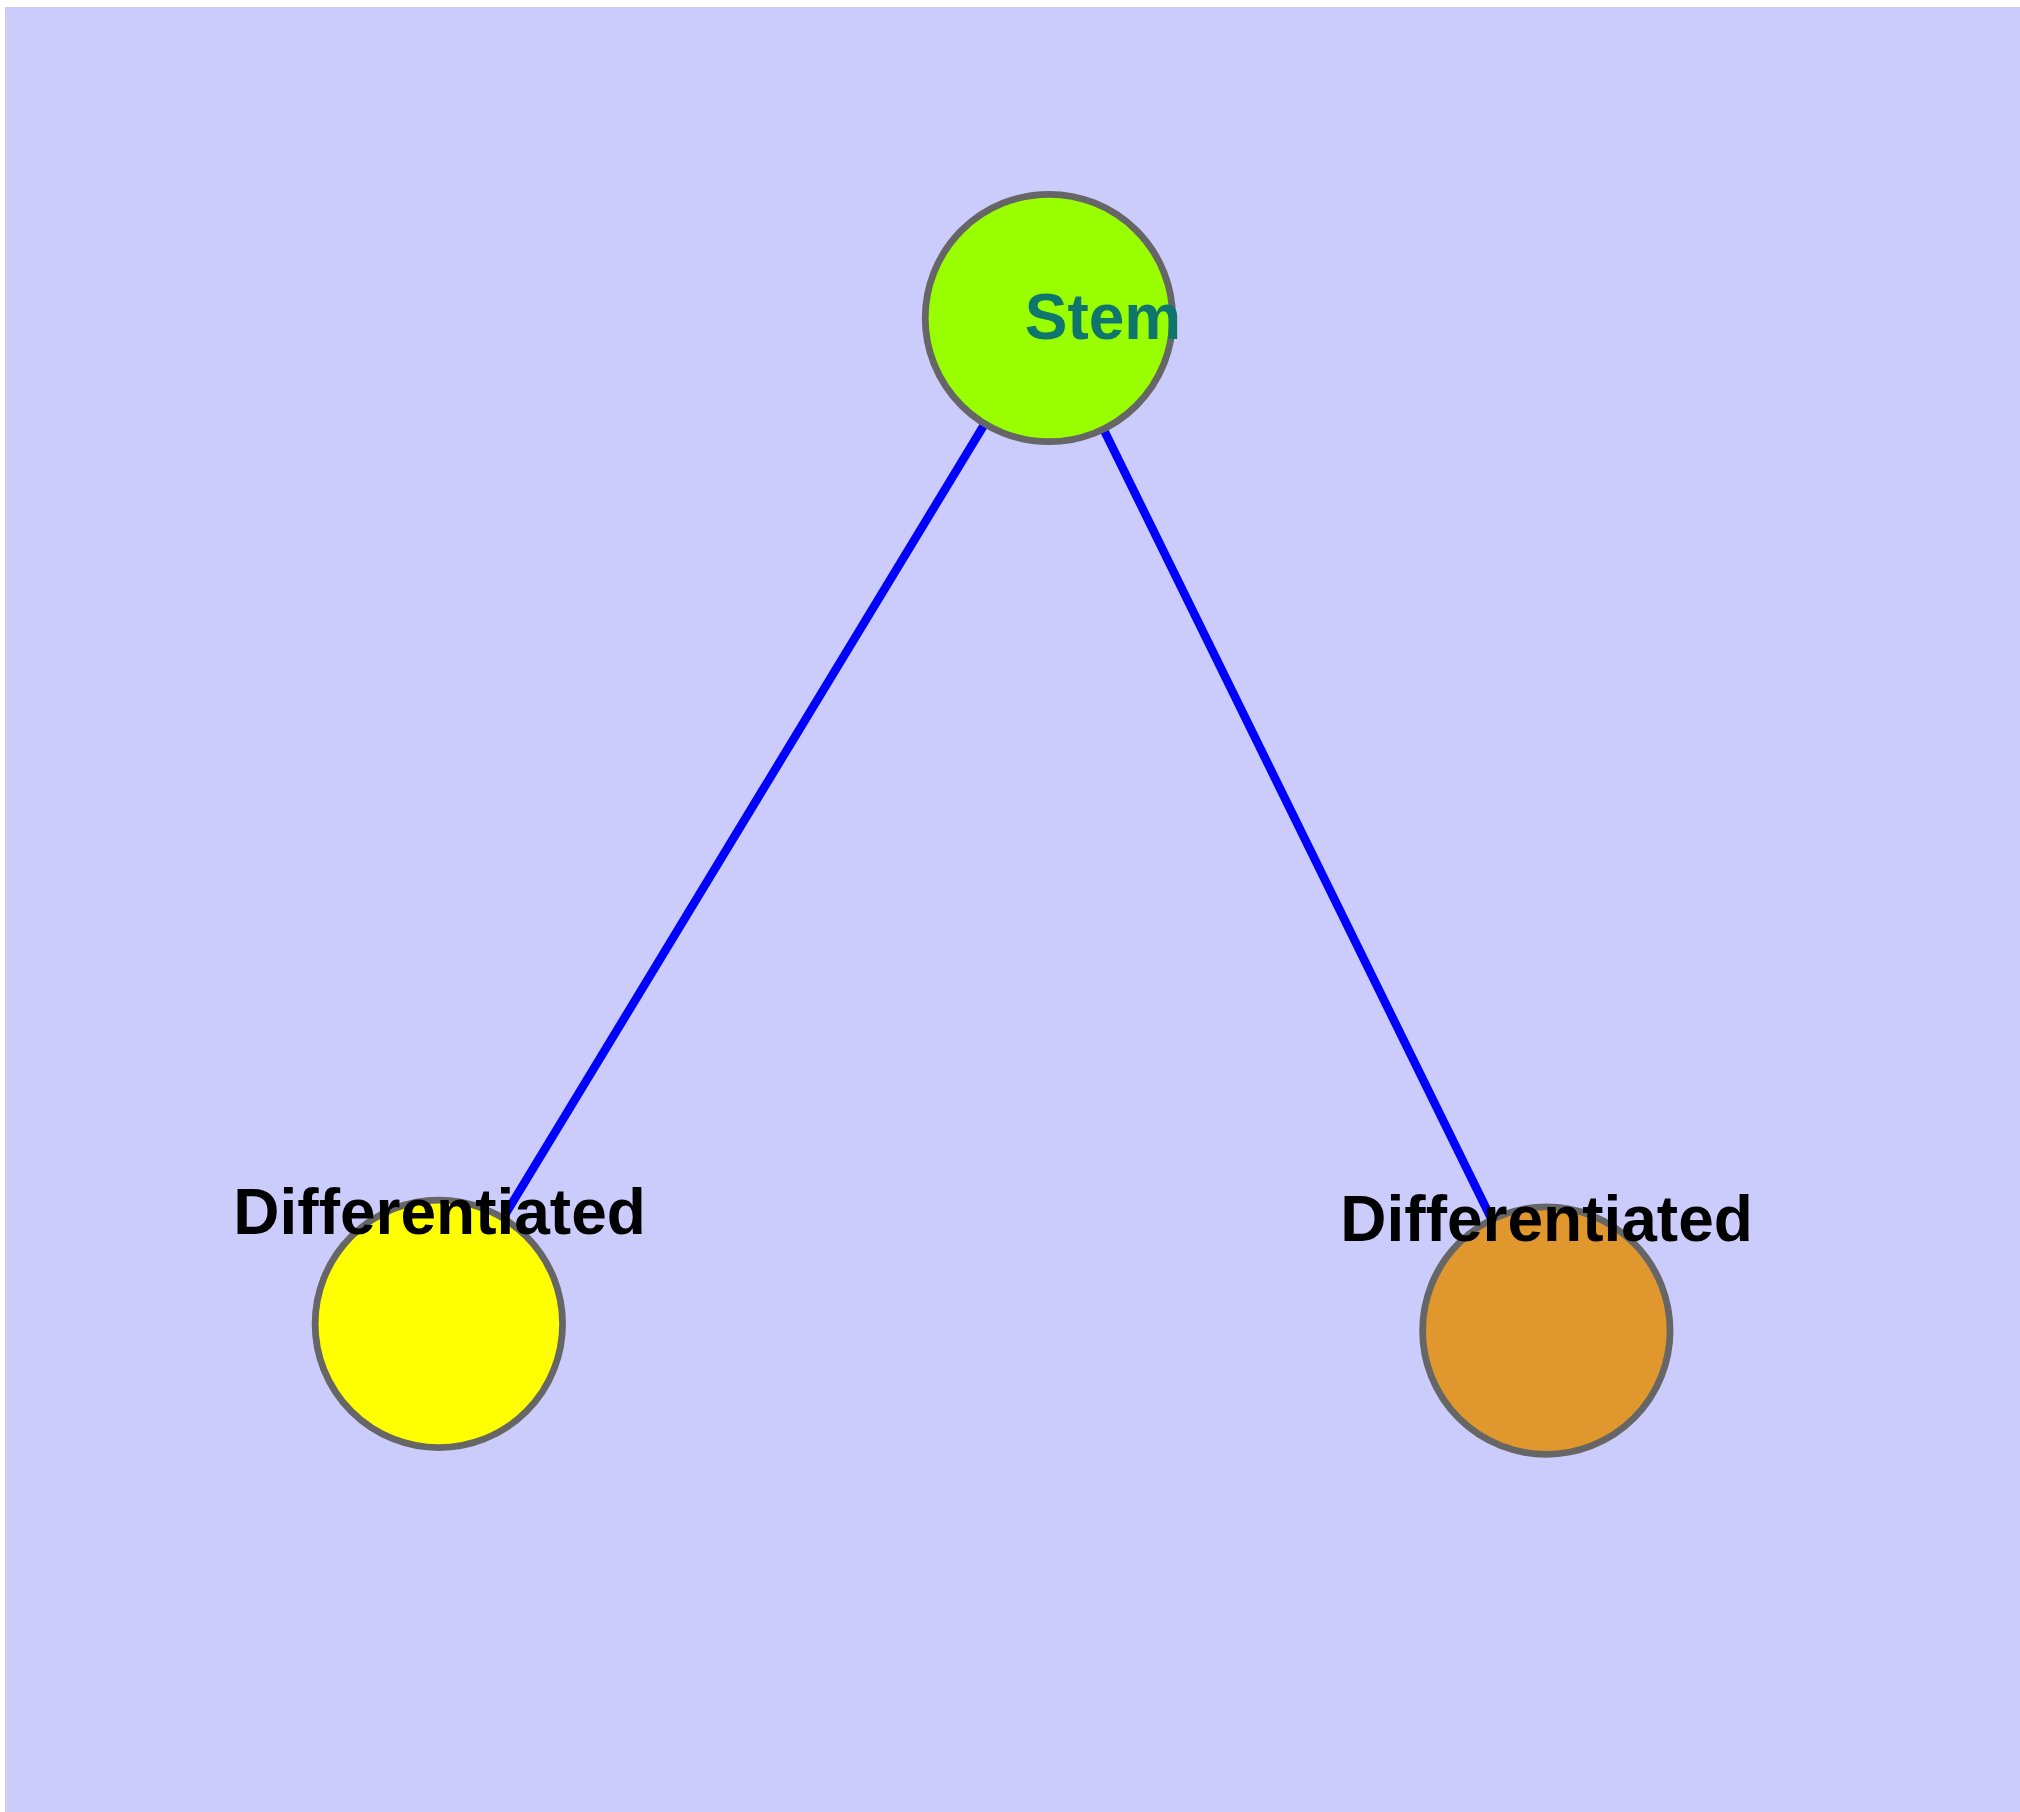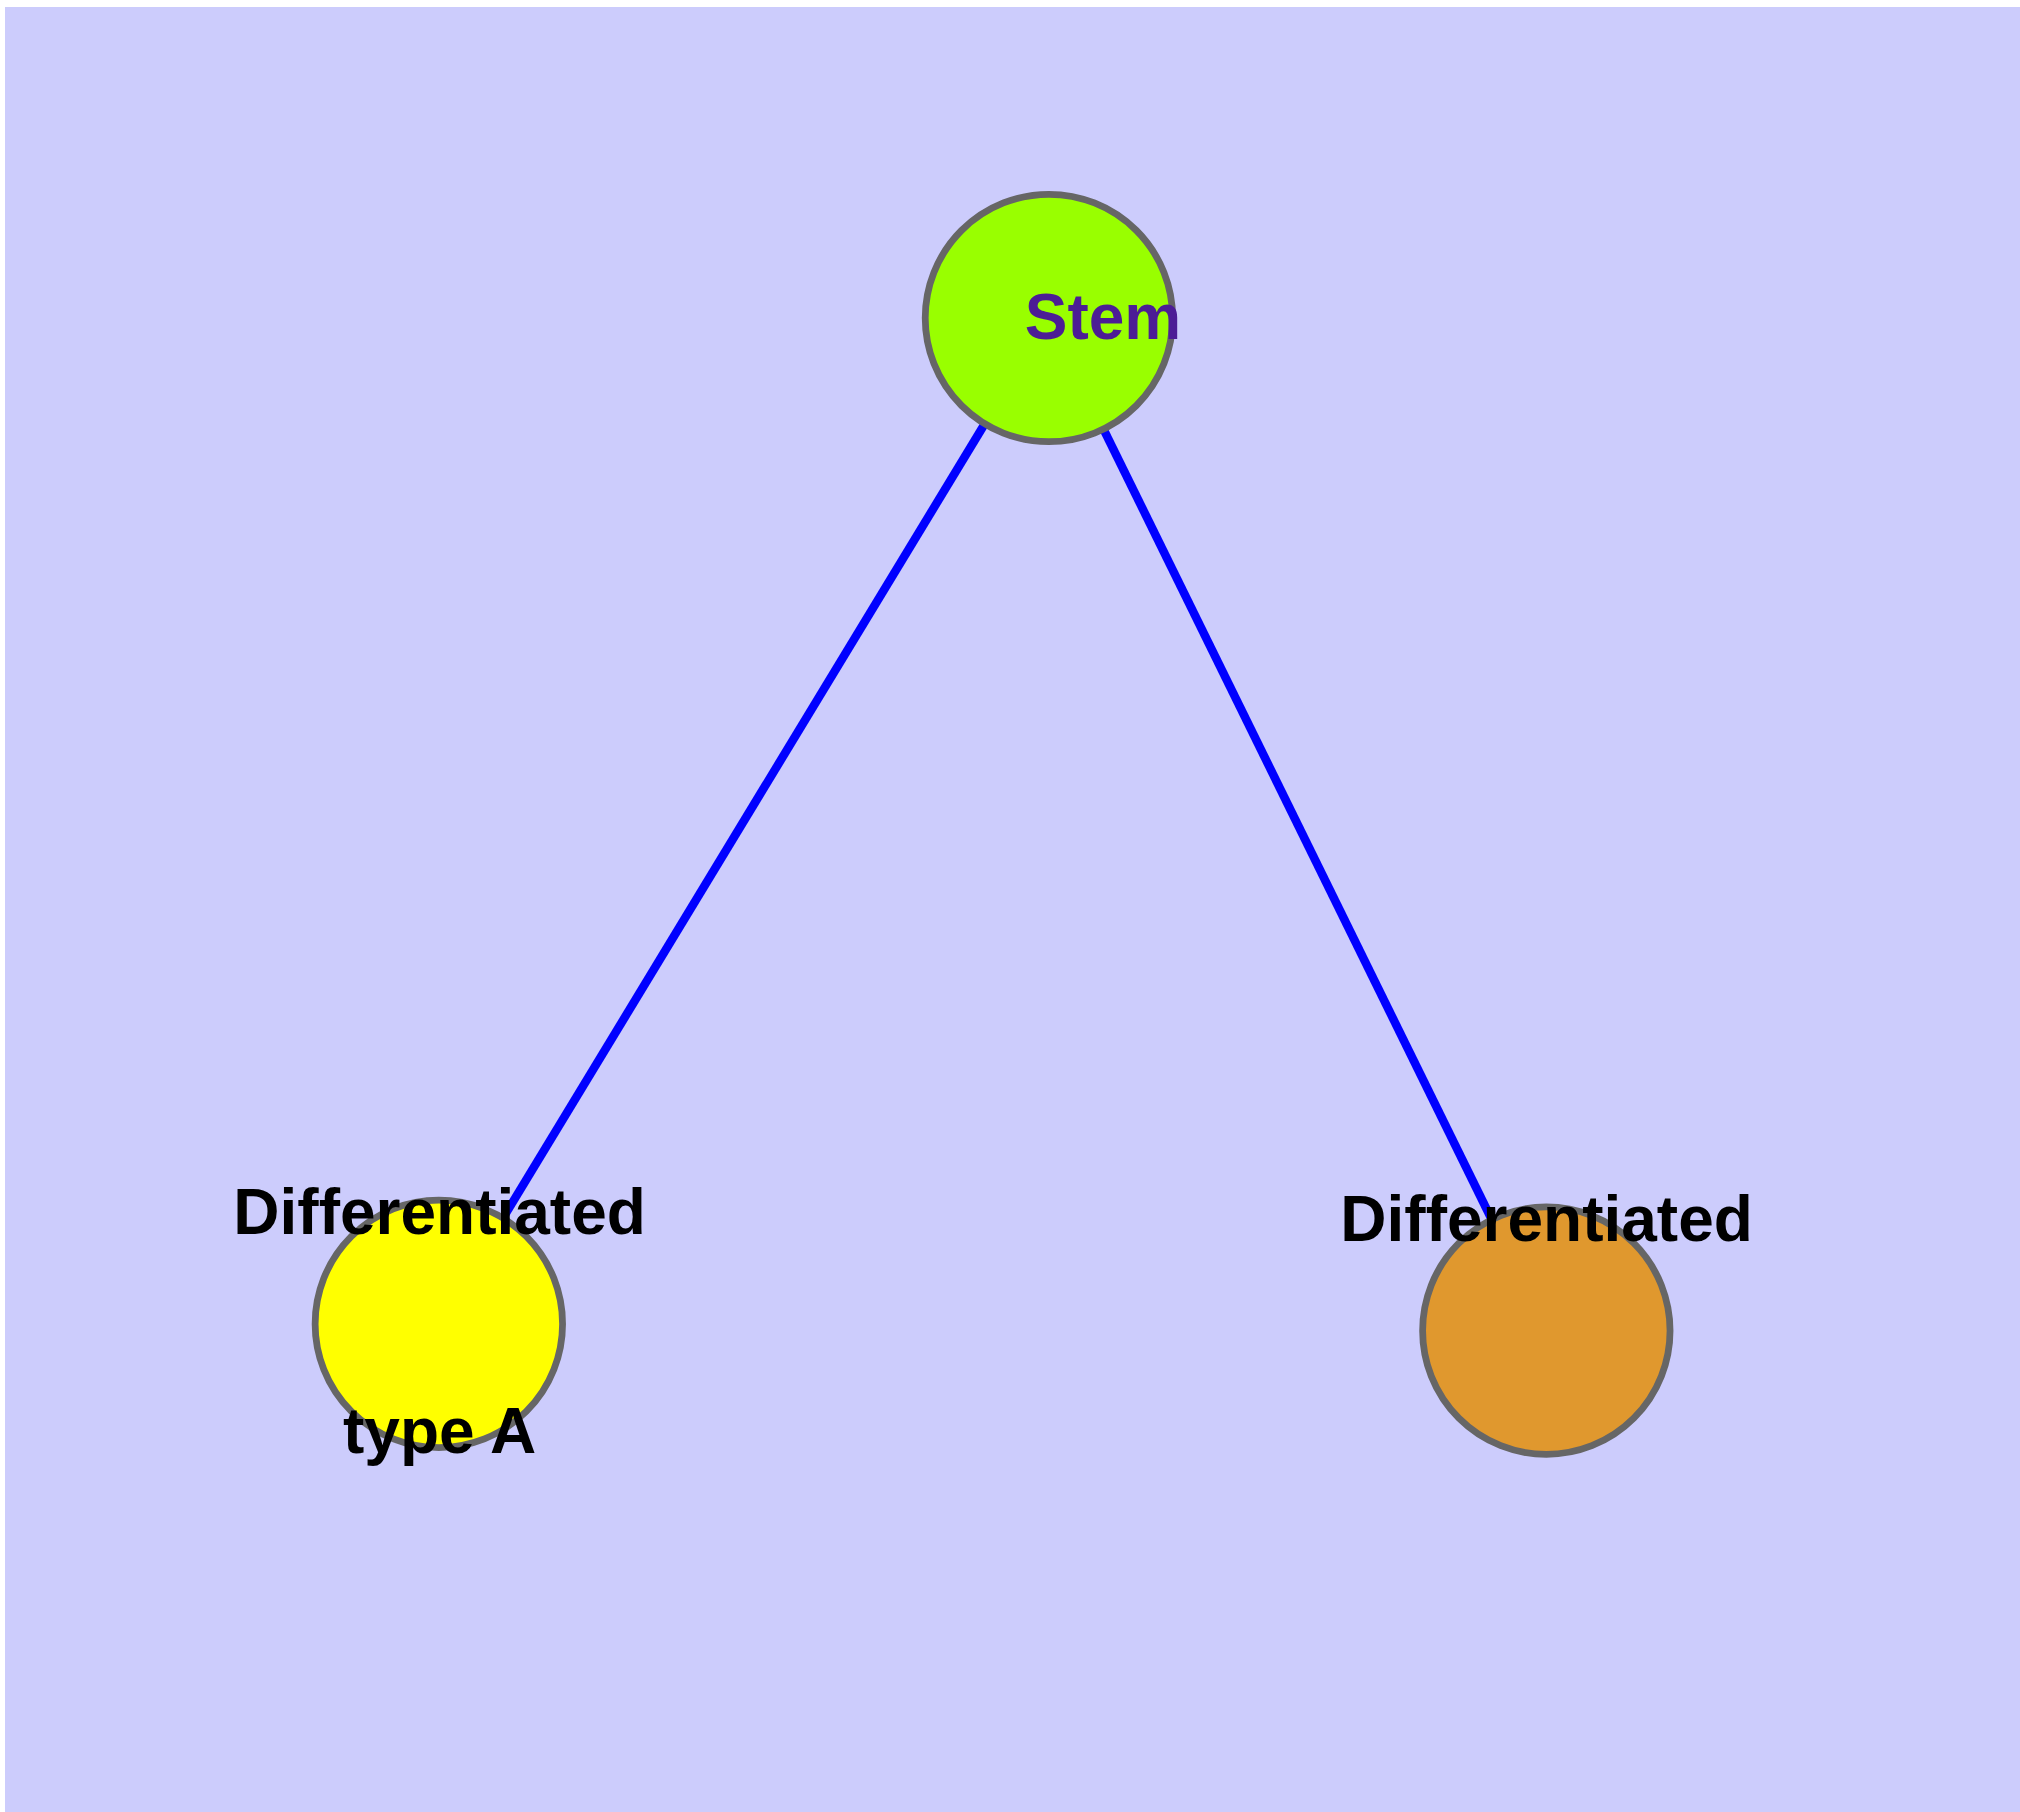--- a/index.html
+++ b/index.html
@@ -63,27 +63,26 @@
         <line x1="1156.2813403711518" y1="491.83062358255944" x2="587.7186596288482" y2="1429.1693764174406" stroke="#0000ff" stroke-width="10" stroke-linecap="butt"></line>
         <line x1="1296.3704165564027" y1="498.0436929896101" x2="1754.6295834435973" y2="1430.9563070103898" stroke="#0000ff" stroke-width="10" stroke-linecap="butt"></line>
       </g>
       <g>
         <circle cx="1232" cy="367" r="146" fill="#99ff00" stroke="#666666" stroke-width="8"></circle>
         <circle cx="512" cy="1554" r="146" fill="#ffff00" stroke="#666666" stroke-width="8"></circle>
         <circle cx="1819" cy="1562" r="146" fill="#e0982e" stroke="#666666" stroke-width="8"></circle>
       </g>
     </svg>
 
-    <div class="node-label label-stem" style="left: 790px; top: 201px; color: #4c1d95; font-size: 64px;">
+    <div class="node-label label-stem" style="left: 790px; top: 201px; color: #0f766e; font-size: 64px;">
       <span>Stem</span>
     </div>
 
     <div class="node-label label-diff" style="left: 53px; top: 1023px; color: rgb(0, 0, 0); font-size: 64px;">
       <div>Differentiated</div>
-      <div>type A</div>
     </div>
 
     <div class="node-label label-diff" style="left: 1160px; top: 1030px; color: rgb(0, 0, 0); font-size: 64px;">
       <div>Differentiated</div>
     </div>
 
   </div>
 </div>
 
 

